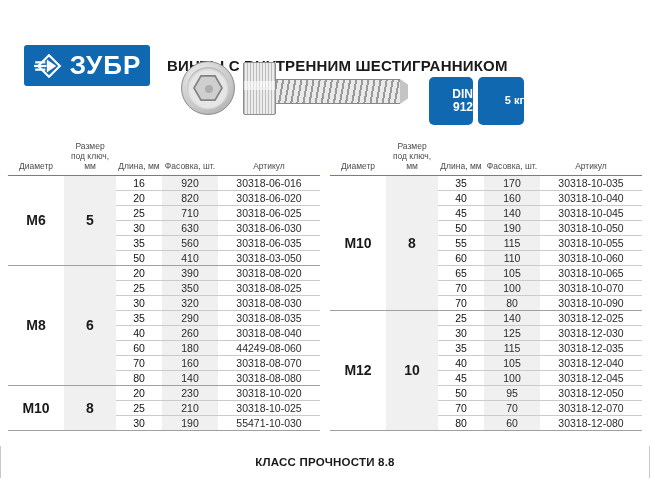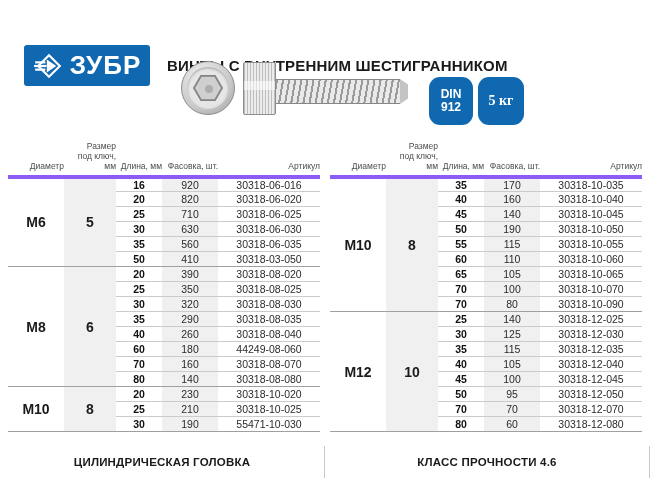--- a/index.html
+++ b/index.html
@@ -37,38 +37,38 @@
   .sh-band { position:absolute; left:0; top:18px; width:100%; height:9px;
     background:rgba(255,255,255,.55); }
   .shank { position:absolute; left:276px; top:79px; width:124px; height:25px;
     border-top:1px solid #878787; border-bottom:1px solid #878787;
     background:repeating-linear-gradient(100deg,#9a9a9a 0 2px,#e9e9e9 2px 6px); }
   .tip { position:absolute; left:400px; top:79px; width:8px; height:25px; background:#c4c4c4;
     clip-path:polygon(0 0,100% 22%,100% 78%,0 100%); }
 
   
   .badge { position:absolute; top:77px; height:48px; background:var(--blue,#0f68b0);
-    color:#fff; font-weight:bold; border-radius:11px; display:flex; flex-direction:column;
-    align-items:center; justify-content:center; line-height:1.05; text-align:center; }
+    color:#fff; font-weight:bold; border-radius:5px; display:flex; flex-direction:column;
+    align-items:flex-end; justify-content:center; line-height:1.05; text-align:center; }
   .badge-din { left:429px; width:44px; font-size:12px; }
-  .badge-kg  { left:478px; width:46px; font-size:14px;font-family:Liberation Serif, serif; }
+  .badge-kg  { left:478px; width:46px; font-size:11px; }
 
   
   .tables { position:absolute; left:8px; top:141px; width:634px;
     display:flex; justify-content:space-between; }
   table { width:312px; border-collapse:collapse; table-layout:fixed;
     border-bottom:1px solid #a0a0a0; }
   col.w1{width:56px} col.w2{width:52px} col.w3{width:46px} col.w4{width:56px} col.w5{width:102px}
-  th { font-weight:normal; font-size:8.5px; color:#4c4c4c; text-align:right;
+  th { font-weight:normal; font-size:8.5px; color:#4c4c4c; text-align:center;
     vertical-align:bottom; padding:0 0 3px; line-height:1.2;
-    border-bottom:4px solid #8b5cf6; }
+    border-bottom:1px solid #8b5cf6; }
   td { height:15px; font-size:10.5px; text-align:center; color:#2a2a2a;
     vertical-align:middle; padding:0; }
   td.c-diam, td.c-key { font-weight:bold; font-size:14px; color:#1a1a1a; }
-  td.c-len { font-weight:bold; color:#111;margin-left:32px; }
+  td.c-len { font-weight:normal; color:#111;margin-left:32px; }
   td.c-shade { background:var(--shade,#f0f0f0); }
   tr.cont td { border-top:1px solid #cbcbcb; }
   tr.gstart td { border-top:1px solid #a0a0a0; }
 
   
   .footer { position:absolute; left:0; top:442px; width:650px; height:40px;
     display:flex; align-items:stretch; }
   .f-item { flex:1; display:flex; align-items:center; justify-content:center;
     font-weight:bold; font-size:11.5px; color:#1a1a1a; letter-spacing:.2px; }
   .f-sep { width:1px; height:32px; background:#c9c9c9; align-self:center; }
@@ -353,19 +353,18 @@
           <tr class="cont">
             <td class="c-len">80</td>
             <td class="c-pack c-shade">60</td>
             <td class="c-sku">30318-12-080</td>
           </tr>
         </tbody>
       </table>
   </div>
 
   <div class="footer">
-    <div class="f-item">ЦИЛИНДРИЧЕСКАЯ ГОЛОВКА</div>
     <div class="f-sep"></div>
-    <div class="f-item">КЛАСС ПРОЧНОСТИ 4.6</div>
+    <div class="f-item">КЛАСС ПРОЧНОСТИ 8.8</div>
     <div class="f-sep"></div>
   </div>
 
 </div>
 
 </body></html>

